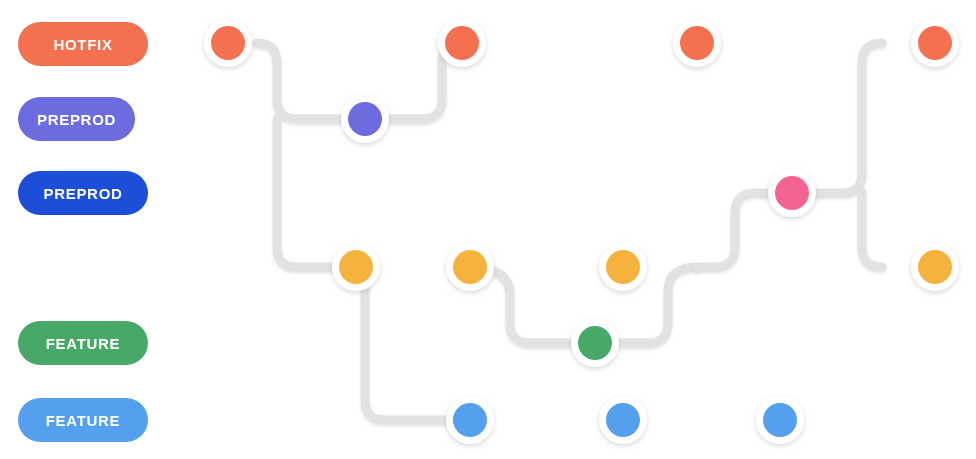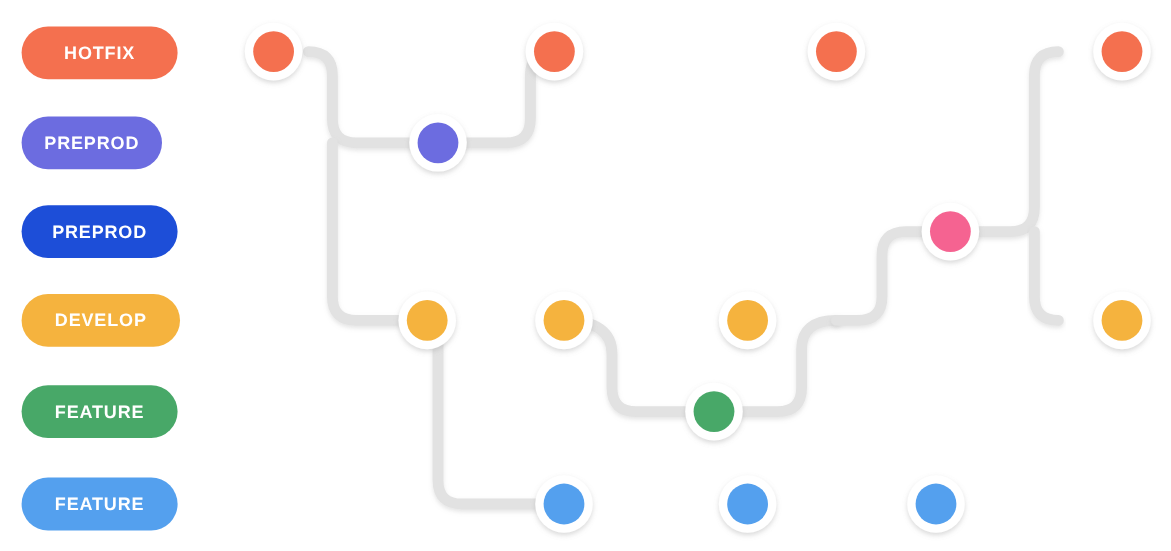--- a/index.html
+++ b/index.html
@@ -58,23 +58,20 @@
 
   <div id="labels">
       <div class="pill" style="left: 18px; top: 22px; width: 130px; height: 44px; background: rgb(244, 112, 79); color: rgb(255, 255, 255);">
         <span>HOTFIX</span>
       </div>
       <div class="pill" style="left: 18px; top: 97px; width: 117px; height: 44px; background: rgb(108, 108, 224); color: rgb(255, 255, 255);">
         <span>PREPROD</span>
       </div>
       <div class="pill" style="left: 18px; top: 171px; width: 130px; height: 44px; background: #1d4ed8; color: rgb(255, 255, 255); justify-content: center;">
         <span>PREPROD</span>
-      </div>
-      <div class="pill" style="left: 18px; top: 245px; width: 132px; height: 44px; background: rgb(245, 179, 62); color: rgb(255, 255, 255);">
-        <span>DEVELOP</span>
       </div>
       <div class="pill" style="left: 18px; top: 321px; width: 130px; height: 44px; background: rgb(72, 168, 104); color: rgb(255, 255, 255);">
         <span>FEATURE</span>
       </div>
       <div class="pill" style="left: 18px; top: 398px; width: 130px; height: 44px; background: rgb(84, 160, 238); color: rgb(255, 255, 255);">
         <span>FEATURE</span>
       </div>
     </div>
 
   <div id="graph">

